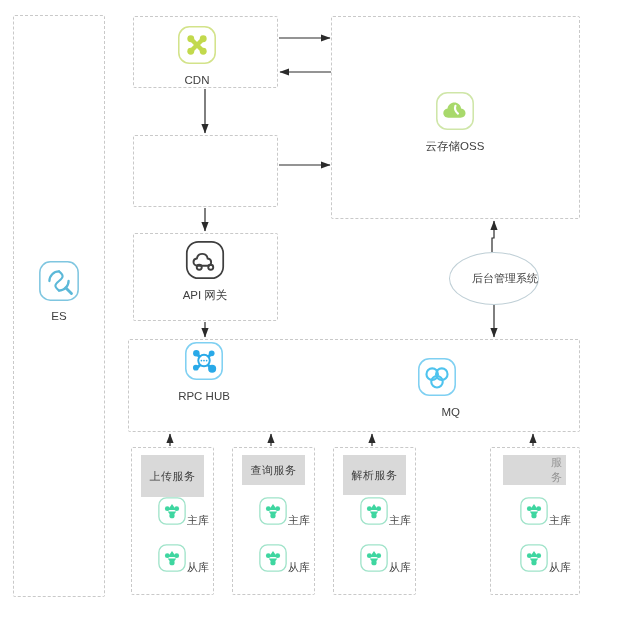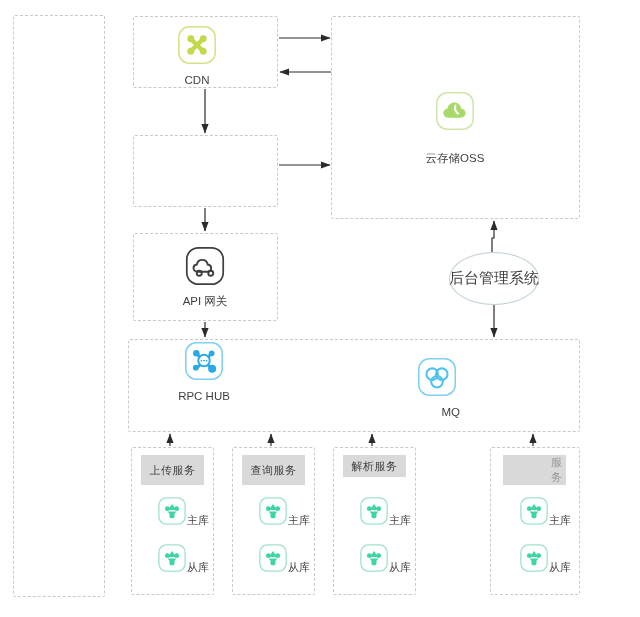--- a/index.html
+++ b/index.html
@@ -30,22 +30,22 @@
     position:absolute;background:#d9d9d9;color:#3f3f3f;
     font-size:11px;display:flex;align-items:center;justify-content:center;
     box-sizing:border-box;letter-spacing:.5px;
   }
   .db{position:absolute;display:flex;align-items:flex-end;}
   .db .icon,.db .icon svg{width:30px;height:30px;}
   .db .nlabel{margin-top:4px;font-size:11px;}
 
   .ellipse{
     position:absolute;border:1px solid #bfcfd6;border-radius:50%;
-    background:#fff;display:flex;align-items:center;justify-content:center;
-    font-size:15px;color:#3f3f3f;white-space:nowrap;box-sizing:border-box;
+    background:#fff;display:flex;align-items:center;justify-content:flex-end;
+    font-size:11px;color:#3f3f3f;white-space:nowrap;box-sizing:border-box;
   }
   #arrows{position:absolute;left:0;top:0;width:640px;height:617px;pointer-events:none;}
   .faded{opacity:.45;}
 </style>
 </head>
 <body>
 
 <div id="diagram">
 
   <div class="dbox" style="left:13px;top:15px;width:92px;height:582px;"></div>
@@ -89,51 +89,63 @@
 
       <line x1="494" y1="305" x2="494" y2="337"></line>
 
       <line x1="170" y1="446" x2="170" y2="434"></line>
       <line x1="271" y1="446" x2="271" y2="434"></line>
       <line x1="372" y1="446" x2="372" y2="434"></line>
       <line x1="533" y1="446" x2="533" y2="434"></line>
     </g>
   </svg>
 
+  <div class="node" style="left:36px;top:258px;width:46px;">
+    <span class="icon">
+      <svg viewBox="0 0 48 48">
+        <rect x="4" y="4" width="40" height="40" rx="11" fill="#ffffff" stroke="#7fc6e0" stroke-width="1.6"></rect>
+        <path d="M14 24a10 10 0 0 1 10-10" fill="none" stroke="#5bb8d8" stroke-width="2.4" stroke-linecap="round"></path>
+        <path d="M34 24a10 10 0 0 1-10 10" fill="none" stroke="#5bb8d8" stroke-width="2.4" stroke-linecap="round"></path>
+        <path d="M24 14c5 4 5 6 0 10s-5 6 0 10" fill="none" stroke="#5bb8d8" stroke-width="2.2" stroke-linecap="round"></path>
+        <line x1="31" y1="31" x2="37" y2="37" stroke="#5bb8d8" stroke-width="3" stroke-linecap="round"></line>
+      </svg>
+    </span>
+    <span class="nlabel">ES</span>
+  </div>
 
   <div class="node" style="left:174px;top:22px;width:46px;">
     <span class="icon">
       <svg viewBox="0 0 48 48">
         <rect x="5" y="5" width="38" height="38" rx="11" fill="#ffffff" stroke="#d3e38a" stroke-width="1.6"></rect>
         <g fill="#c2d94c">
           <path d="M18.5 18.5 L29.5 29.5" stroke="#c2d94c" stroke-width="4.6" stroke-linecap="round"></path>
           <path d="M29.5 18.5 L18.5 29.5" stroke="#c2d94c" stroke-width="4.6" stroke-linecap="round"></path>
           <circle cx="17.5" cy="17.5" r="3.6"></circle>
           <circle cx="30.5" cy="17.5" r="3.6"></circle>
           <circle cx="17.5" cy="30.5" r="3.6"></circle>
           <circle cx="30.5" cy="30.5" r="3.6"></circle>
         </g>
       </svg>
     </span>
     <span class="nlabel">CDN</span>
   </div>
 
-  <div class="node" style="left:432px;top:88px;width:46px;gap:12px;">
+  <div class="node" style="left:432px;top:88px;width:46px;">
     <span class="icon">
       <svg viewBox="0 0 48 48">
         <rect x="5" y="5" width="38" height="38" rx="11" fill="#ffffff" stroke="#cfe6a8" stroke-width="1.6"></rect>
         <path d="M17 31c-3.2 0-5.2-2.2-5.2-4.9 0-2.6 1.9-4.6 4.4-4.8.6-3.6 3.6-6.1 7.1-6.1 3.6 0 6.6 2.6 7.1 6.2 2.7.2 4.6 2.3 4.6 5 0 2.8-2.1 4.6-5.2 4.6z" fill="#a8d96b"></path>
         <path d="M24.5 18.5c-1.2 3.2-.2 6 2.6 8.2" fill="none" stroke="#ffffff" stroke-width="2.2" stroke-linecap="round"></path>
       </svg>
     </span>
     <span class="nlabel">云存储OSS</span>
   </div>
 
 
-  <div class="node" style="left:182px;top:243px;width:46px;align-items:center;">
+  <div class="node" style="left:182px;top:237px;width:46px;align-items:center;">
     <span class="icon">
       <svg viewBox="0 0 48 48">
         <rect x="5" y="5" width="38" height="38" rx="12" fill="#ffffff" stroke="#3f3f3f" stroke-width="1.8"></rect>
         <path d="M16 30c-2.3 0-4-1.7-4-3.8 0-2 1.5-3.6 3.5-3.8.5-2.8 2.9-4.8 5.6-4.8 2.8 0 5.2 2 5.7 4.9 2.1.2 3.6 1.8 3.6 3.9 0 2.1-1.8 3.6-4.1 3.6z" fill="none" stroke="#3f3f3f" stroke-width="2"></path>
         <circle cx="18" cy="31.5" r="2.6" fill="none" stroke="#3f3f3f" stroke-width="2"></circle>
         <circle cx="30" cy="31.5" r="2.6" fill="none" stroke="#3f3f3f" stroke-width="2"></circle>
       </svg>
     </span>
     <span class="nlabel">API 网关</span>
   </div>
@@ -174,21 +186,21 @@
         <g fill="none" stroke="#4ec3ee" stroke-width="2.2">
           <circle cx="19" cy="21" r="6"></circle>
           <circle cx="29" cy="21" r="6"></circle>
           <circle cx="24" cy="29" r="6"></circle>
         </g>
       </svg>
     </span>
     <span class="nlabel">MQ</span>
   </div>
 
-  <div class="svc-head" style="left:141px;top:455px;width:63px;height:30px;">
+  <div class="svc-head" style="left:141px;top:455px;width:63px;height:42px;">
     <span>上传服务</span>
   </div>
   <div class="db" style="left:157px;top:496px;width:30px;">
     <span class="icon">
       <svg viewBox="0 0 32 32">
         <rect x="2" y="2" width="28" height="28" rx="8" fill="#ffffff" stroke="#9fe3c9" stroke-width="1.4"></rect>
         <g fill="#3ed6a0">
           <path d="M16 8.5 L20.5 15 L11.5 15 Z"></path>
           <path d="M11.5 16.5 L16 23 L20.5 16.5 Z"></path>
           <circle cx="11" cy="13.5" r="2.6"></circle>
@@ -242,21 +254,21 @@
           <path d="M11.5 16.5 L16 23 L20.5 16.5 Z"></path>
           <circle cx="11" cy="13.5" r="2.6"></circle>
           <circle cx="21" cy="13.5" r="2.6"></circle>
           <circle cx="16" cy="21" r="2.8"></circle>
         </g>
       </svg>
     </span>
     <span class="nlabel">从库</span>
   </div>
 
-  <div class="svc-head" style="left:343px;top:455px;width:63px;height:22px;align-items:center;">
+  <div class="svc-head" style="left:343px;top:455px;width:63px;height:40px;align-items:center;">
     <span>解析服务</span>
   </div>
   <div class="db" style="left:359px;top:496px;width:30px;">
     <span class="icon">
       <svg viewBox="0 0 32 32">
         <rect x="2" y="2" width="28" height="28" rx="8" fill="#ffffff" stroke="#9fe3c9" stroke-width="1.4"></rect>
         <g fill="#3ed6a0">
           <path d="M16 8.5 L20.5 15 L11.5 15 Z"></path>
           <path d="M11.5 16.5 L16 23 L20.5 16.5 Z"></path>
           <circle cx="11" cy="13.5" r="2.6"></circle>

